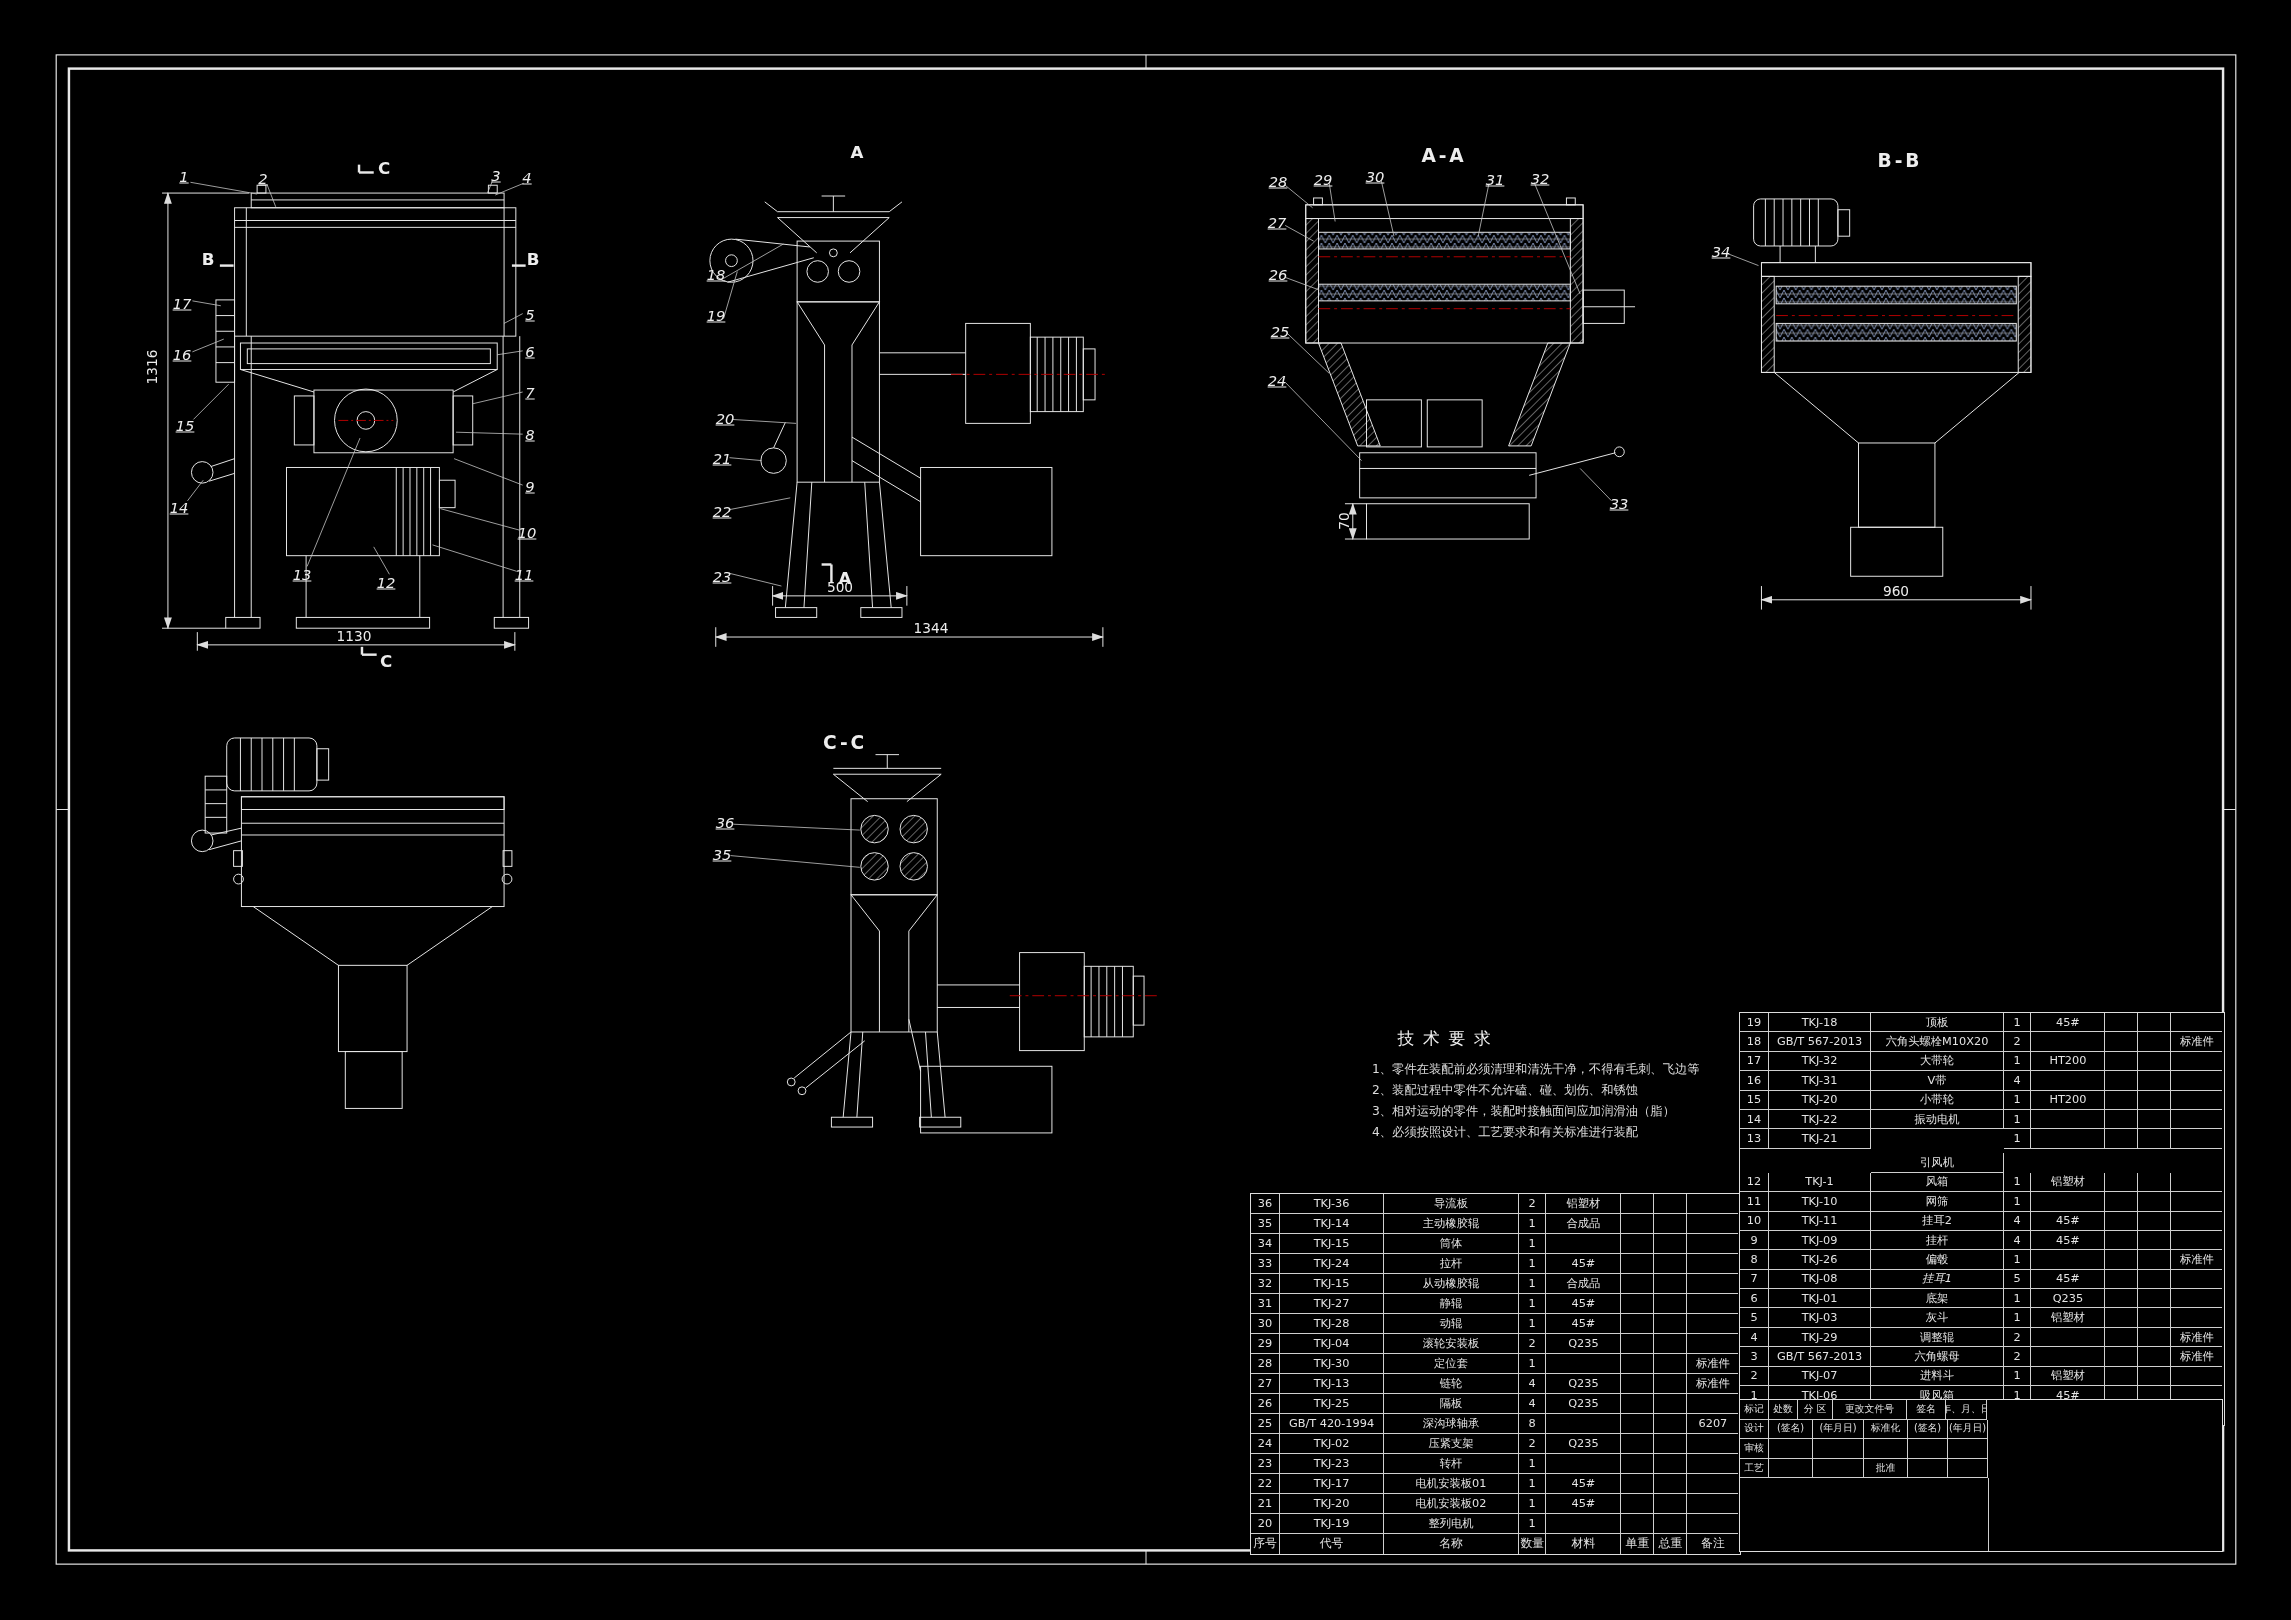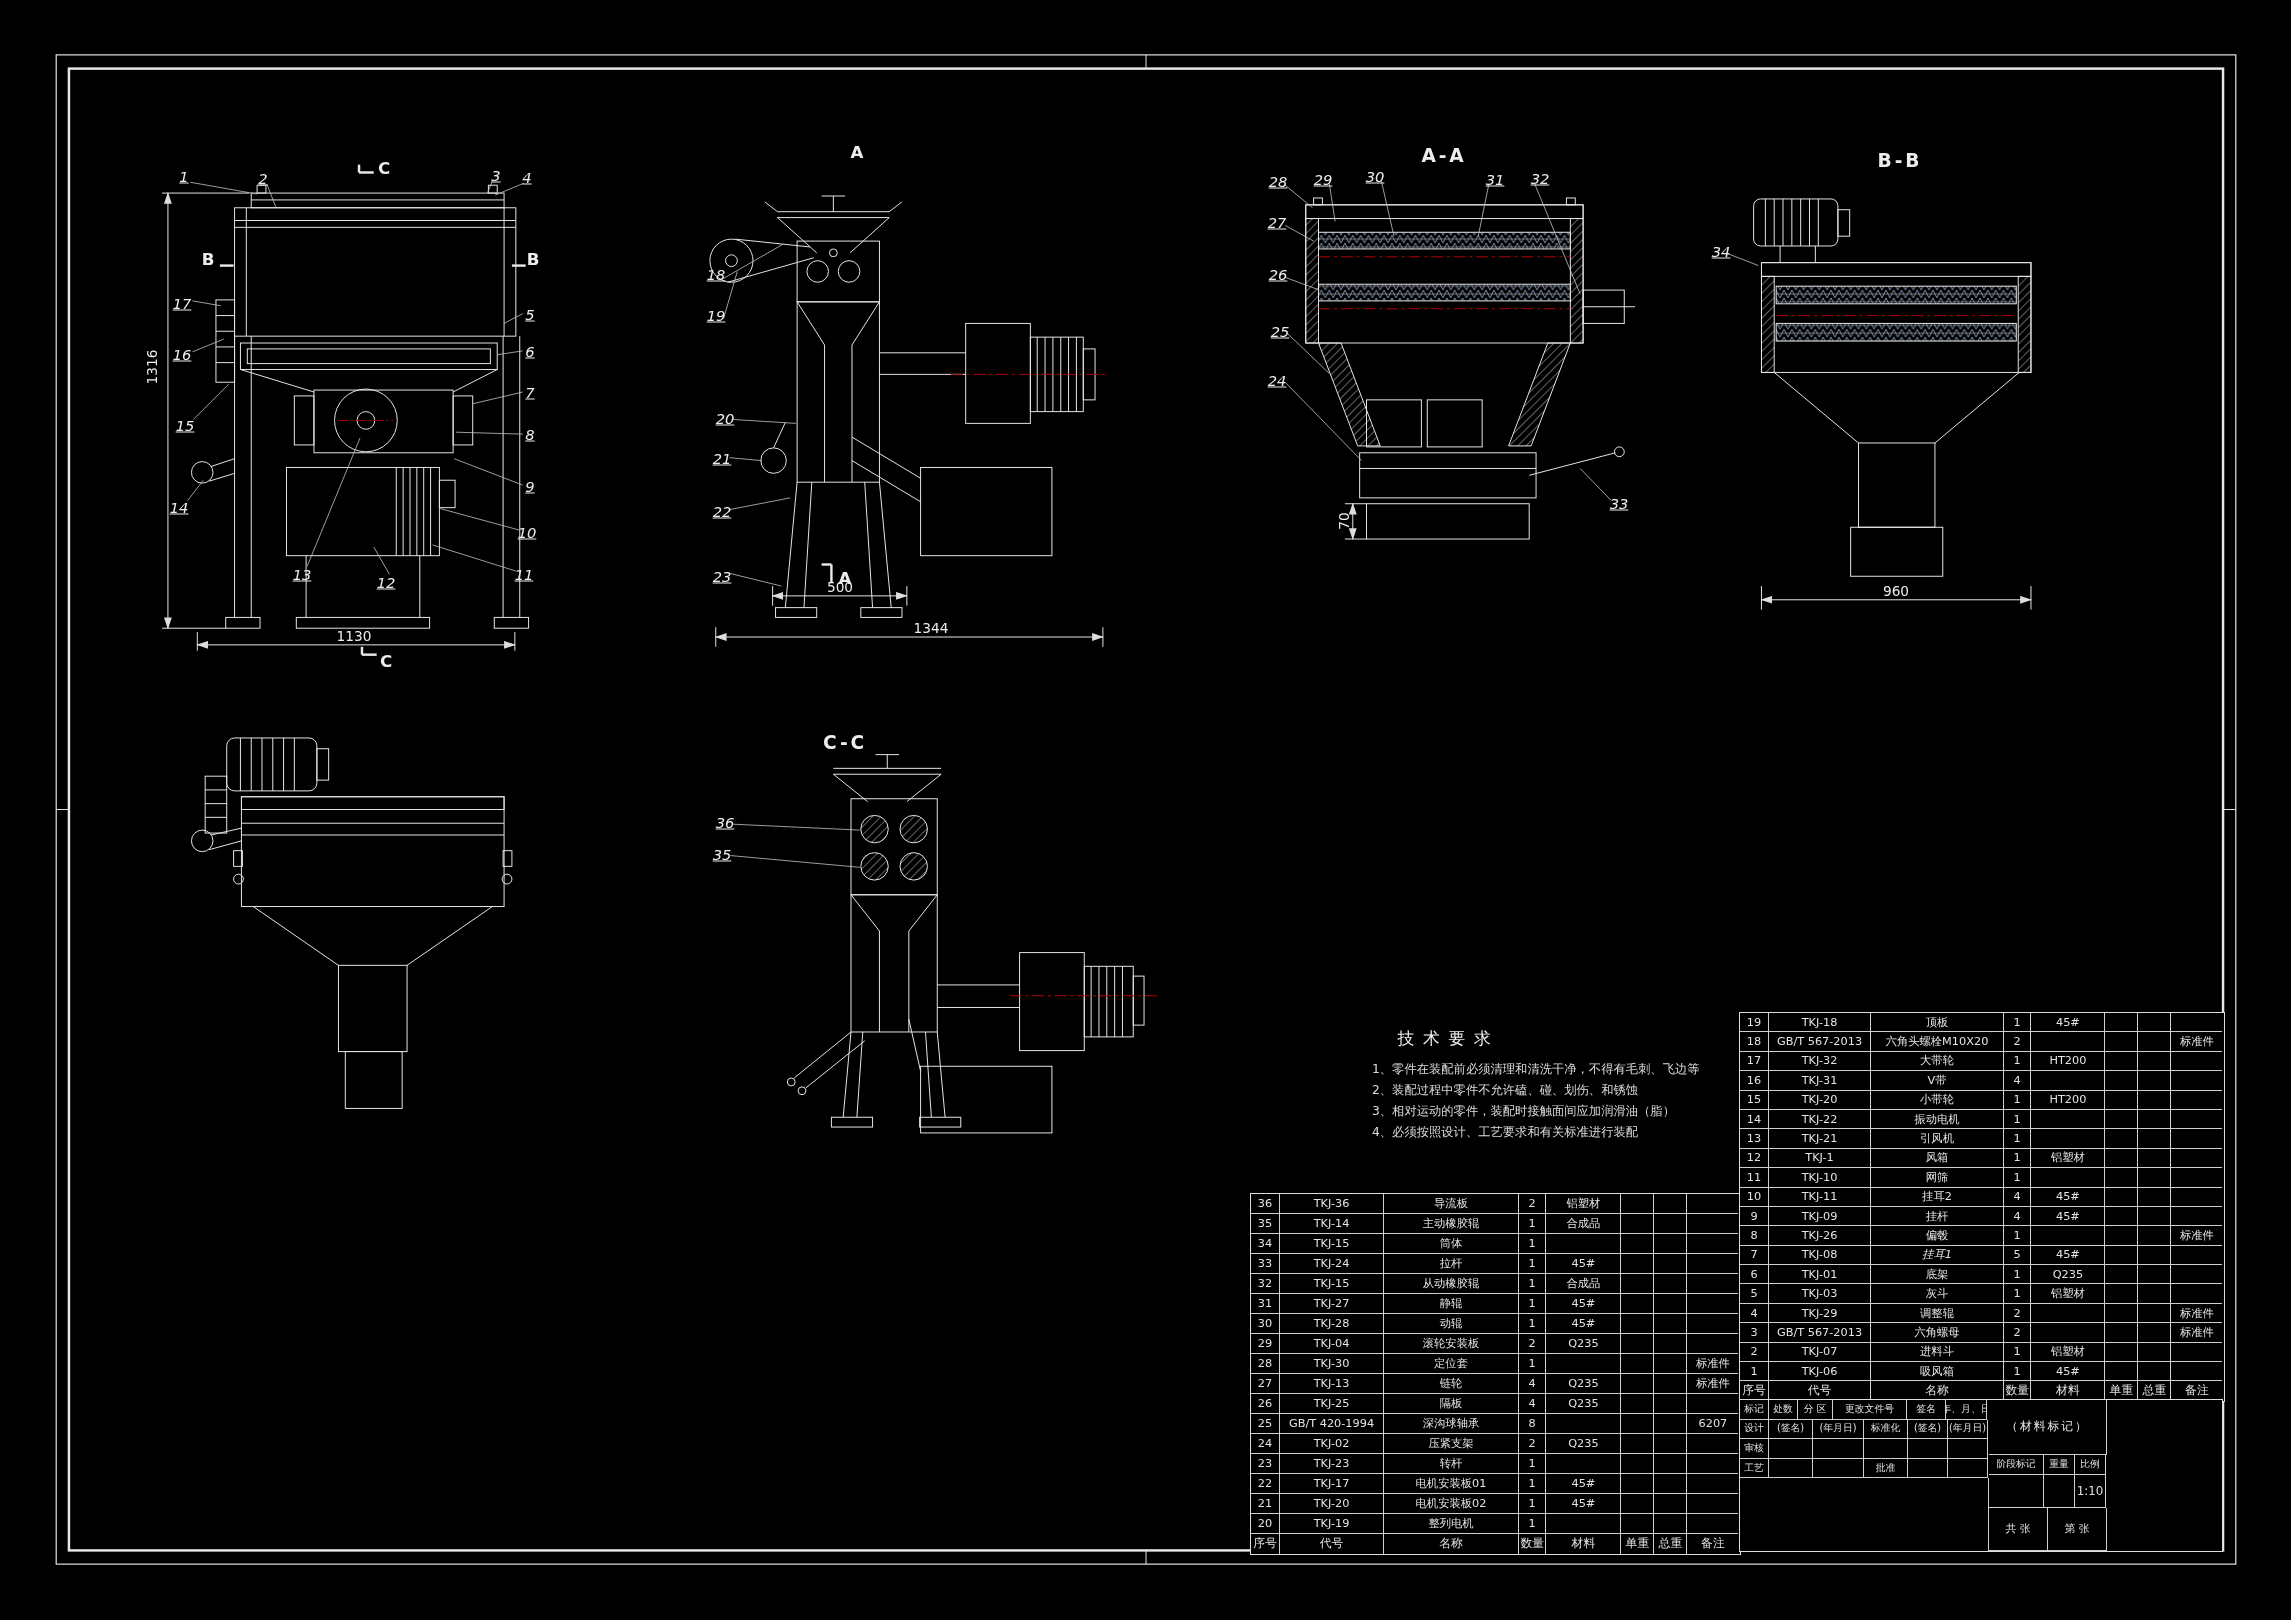--- a/index.html
+++ b/index.html
@@ -670,21 +670,21 @@
         <div class="bom-cell" style="width: 133px;">振动电机</div>
         <div class="bom-cell" style="width: 27.4px;">1</div>
         <div class="bom-cell" style="width: 74px;"></div>
         <div class="bom-cell" style="width: 33px;"></div>
         <div class="bom-cell" style="width: 33px;"></div>
         <div class="bom-cell" style="width: 51px;"></div>
       </div>
       <div class="bom-row">
         <div class="bom-cell" style="width: 29px;">13</div>
         <div class="bom-cell" style="width: 102px;">TKJ-21</div>
-        <div class="bom-cell" style="width: 133px;">引风机</div>
+        <div class="bom-cell" style="width: 133px; margin-top: 24px;">引风机</div>
         <div class="bom-cell" style="width: 27.4px;">1</div>
         <div class="bom-cell" style="width: 74px;"></div>
         <div class="bom-cell" style="width: 33px;"></div>
         <div class="bom-cell" style="width: 33px;"></div>
         <div class="bom-cell" style="width: 51px;"></div>
       </div>
       <div class="bom-row">
         <div class="bom-cell" style="width: 29px;">12</div>
         <div class="bom-cell" style="width: 102px;">TKJ-1</div>
         <div class="bom-cell" style="width: 133px;">风箱</div>
@@ -845,33 +845,16 @@
       <div class="tb-r">
         <div class="tb-c" style="width:29px">工艺</div>
         <div class="tb-c" style="width:44px"></div>
         <div class="tb-c" style="width:51px"></div>
         <div class="tb-c" style="width:44px">批准</div>
         <div class="tb-c" style="width:40px"></div>
         <div class="tb-c" style="width:40px"></div>
       </div>
       <div class="tb-rest"></div>
     </div>
-    <div class="tb-mid">
-      <div class="tb-material">（材料标记）</div>
-      <div class="tb-stage-hdr">
-        <div class="tb-c" style="width:55px">阶段标记</div>
-        <div class="tb-c" style="width:31px">重量</div>
-        <div class="tb-c" style="width:31px">比例</div>
-      </div>
-      <div class="tb-stage-val">
-        <div class="tb-c" style="width:55px"></div>
-        <div class="tb-c" style="width:31px"></div>
-        <div class="tb-c" style="width:31px;font-size:11.8px">1:10</div>
-      </div>
-      <div class="tb-sheets">
-        <div class="tb-c">共  张</div>
-        <div class="tb-c">第  张</div>
-      </div>
-    </div>
   </div>
 
 </div>
 
 
 </body></html>

